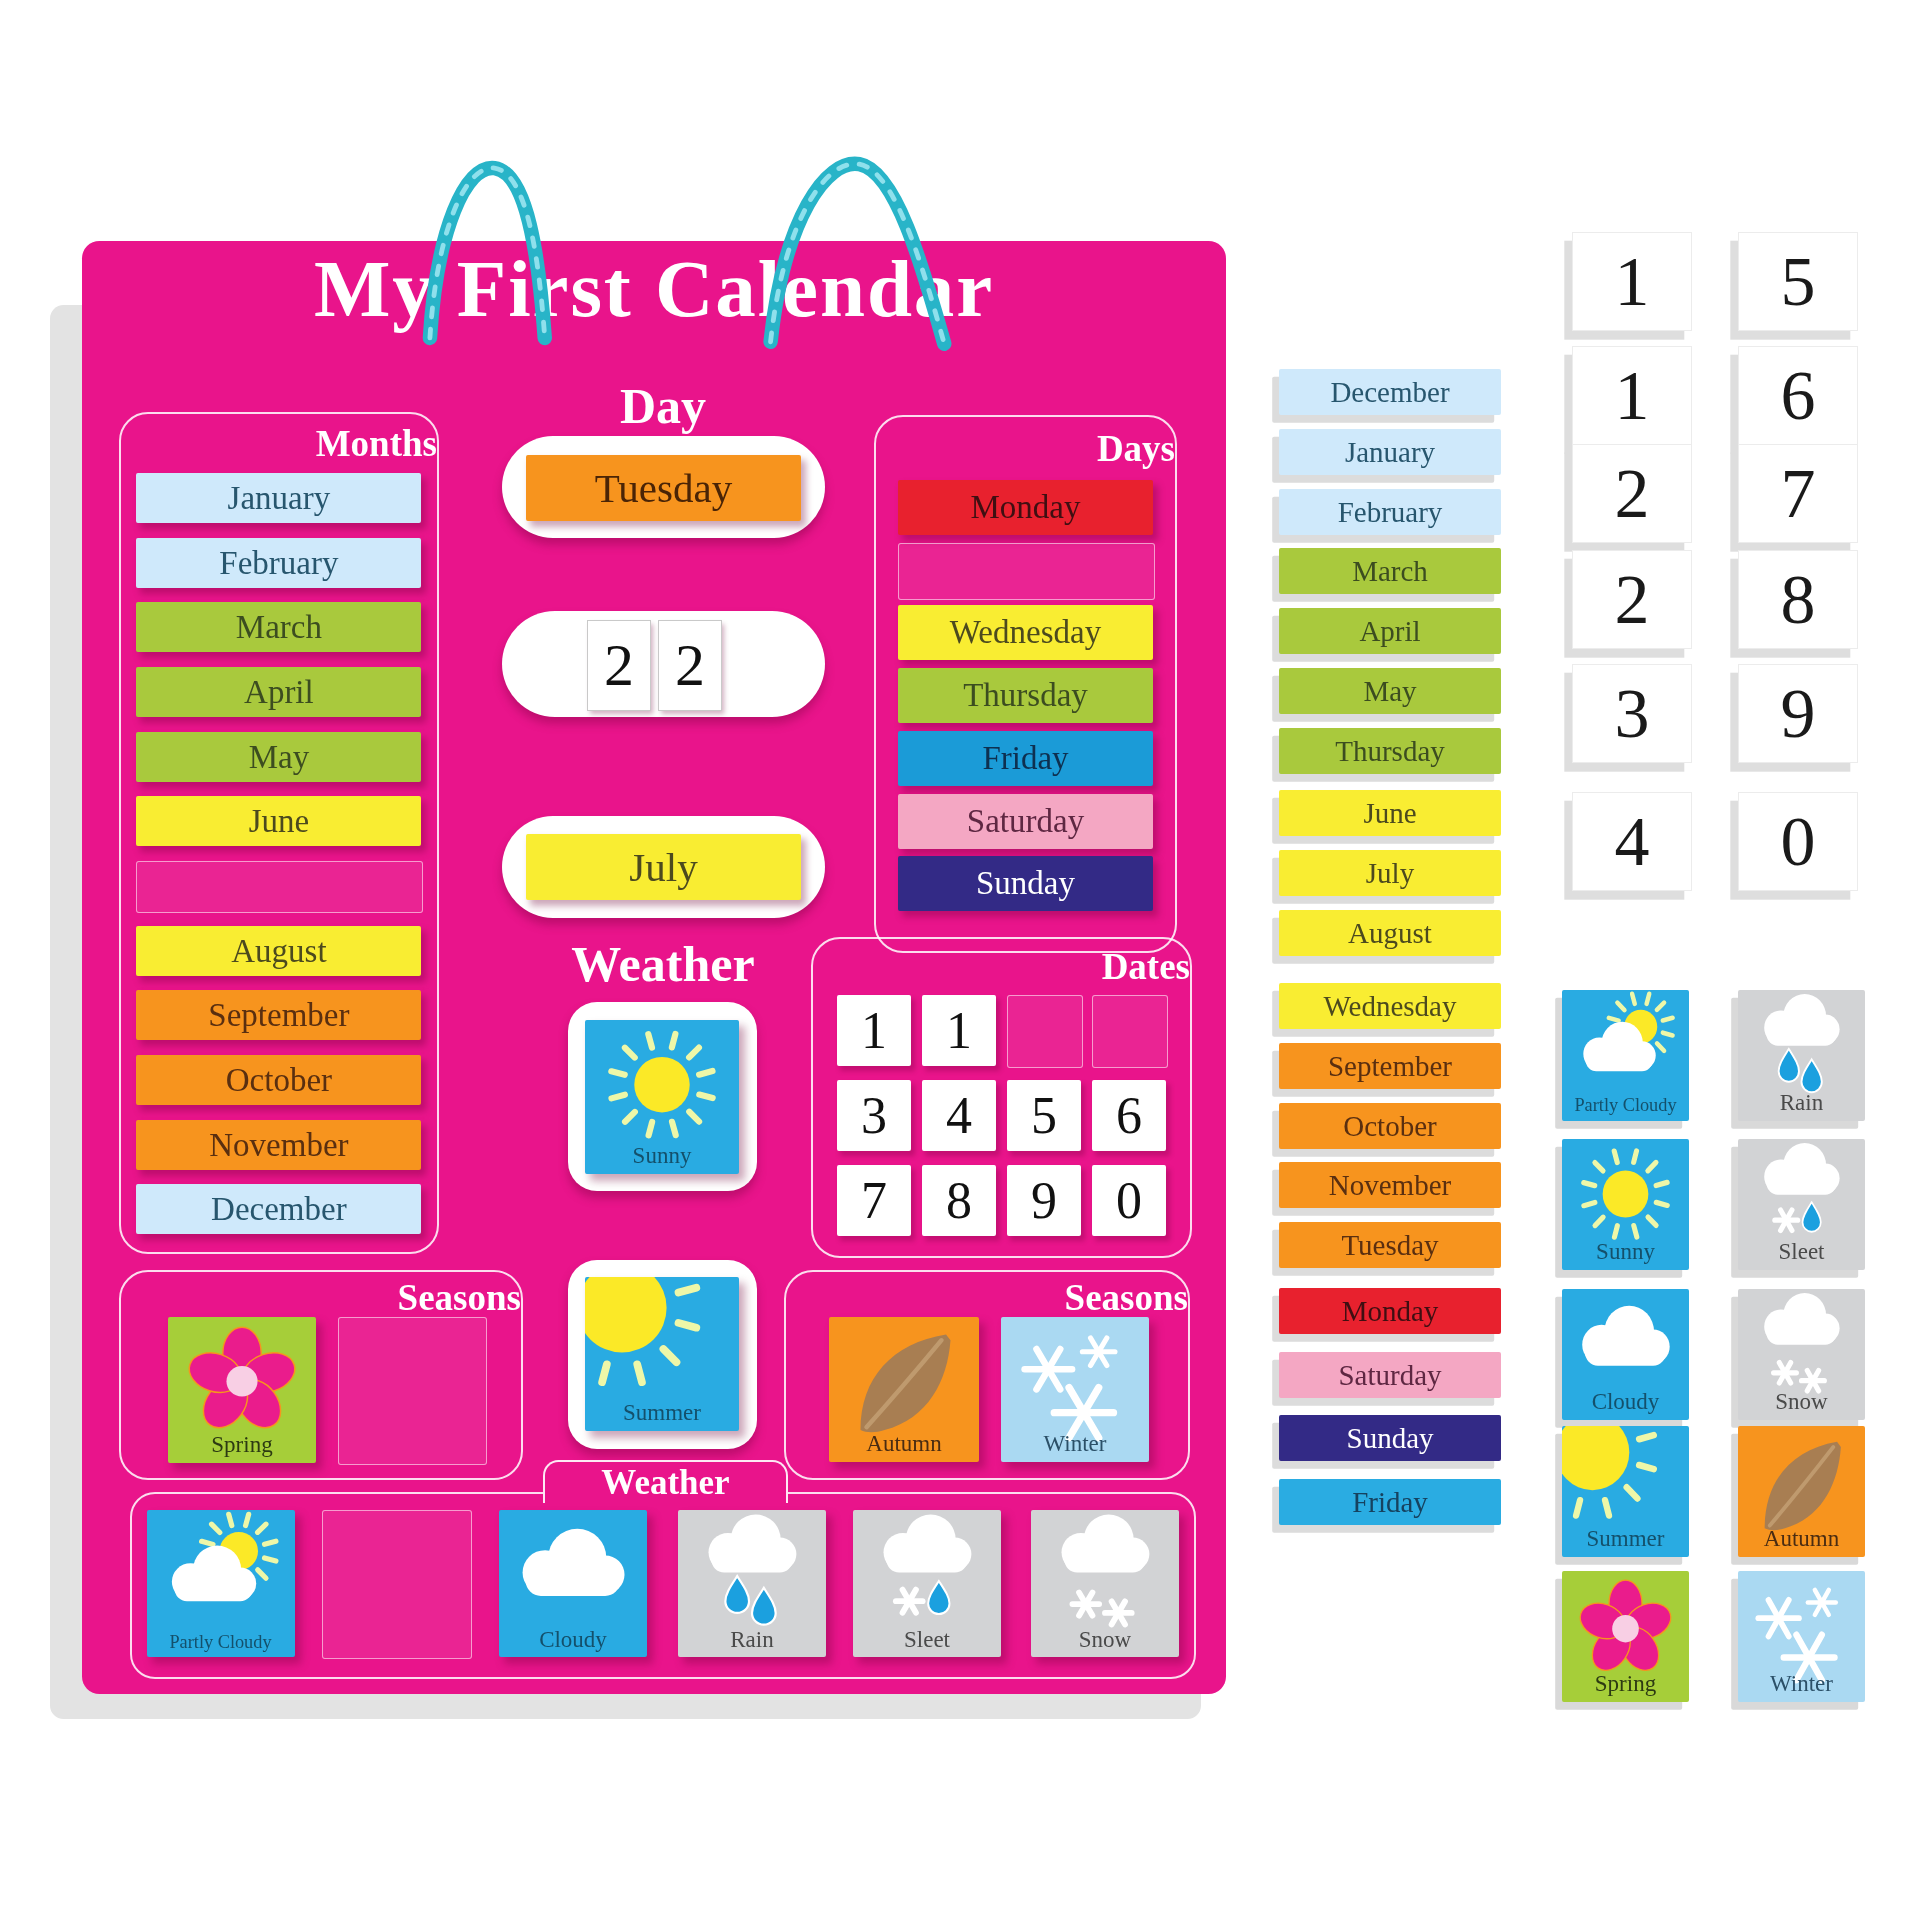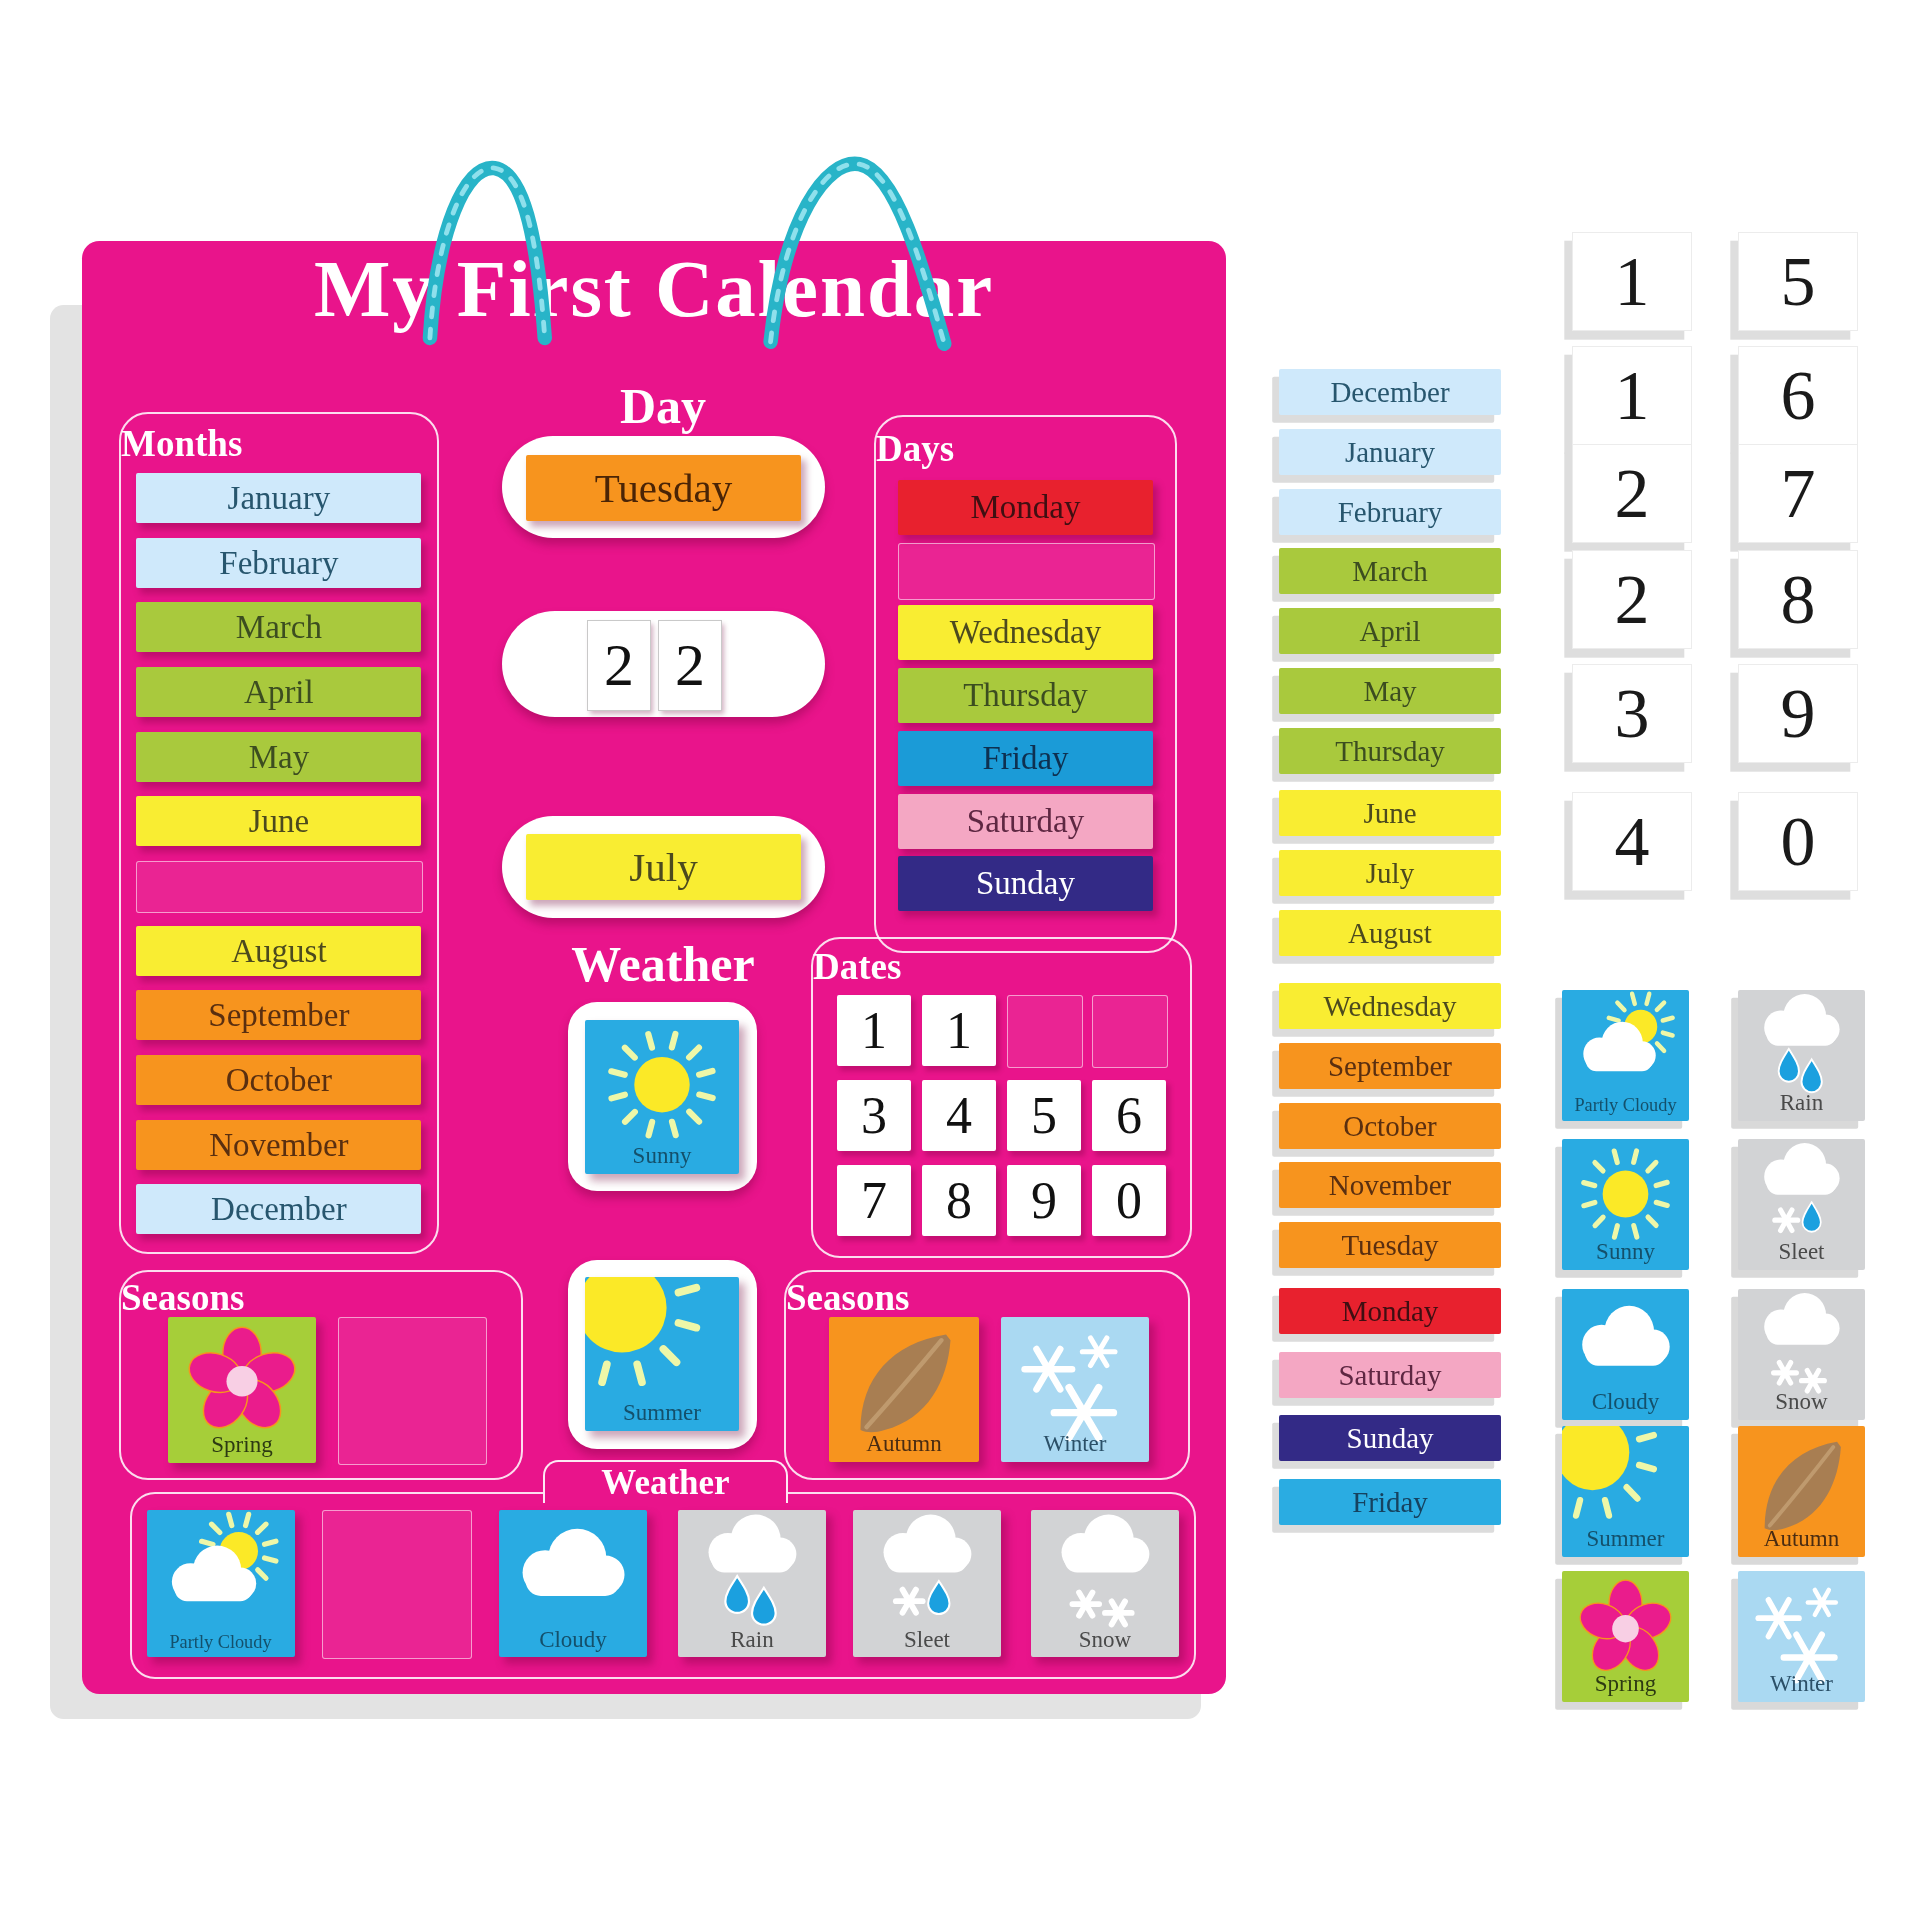--- a/index.html
+++ b/index.html
@@ -3,21 +3,21 @@
 <meta charset="utf-8">
 <style>
   html,body{margin:0;padding:0;background:#fff;}
   .canvas{position:relative;width:1931px;height:1931px;background:#ffffff;overflow:hidden;
           font-family:Liberation Serif, serif;}
   .backing{position:absolute;left:50px;top:305px;width:1151px;height:1414px;background:#e3e3e3;border-radius:13.5px;}
   .board{position:absolute;left:82px;top:241px;width:1144px;height:1453px;background:#e9148b;border-radius:17.4px;}
   .title{position:absolute;left:82px;top:243px;width:1144px;text-align:center;color:#fff;
          font-size:81px;font-weight:800;letter-spacing:1.9px;}
   .panel{position:absolute;border:2.9px solid rgba(255,255,255,.85);border-radius:29px;}
-  .phead{position:absolute;left:0;width:100%;text-align:left;color:#fff;font-weight:bold;font-size:37px;}
+  .phead{position:absolute;left:0;width:100%;text-align:right;color:#fff;font-weight:bold;font-size:37px;}
   .clabel{position:absolute;width:328px;text-align:center;color:#fff;font-weight:600;font-size:50px;}
   .pill{position:absolute;background:#fff;box-shadow:0 6.8px 9.7px rgba(110,0,55,.35);}
   .wtile{position:absolute;text-align:center;border-radius:1.9px;box-shadow:4.8px 5.8px 7.7px rgba(110,0,55,.35);}
   .slot{position:absolute;border:1.9px solid rgba(255,255,255,.55);background:rgba(255,255,255,.07);border-radius:2.9px;}
   .gtile{position:absolute;background:#fff;display:flex;align-items:center;justify-content:center;
          font-size:52px;color:#111;box-shadow:3.9px 4.8px 5.8px rgba(110,0,55,.3);border-radius:1.9px;}
   .dtile{position:absolute;background:#fff;border:1.9px solid #c9c9c9;display:flex;align-items:center;justify-content:center;
          font-size:60px;color:#111;box-shadow:2.9px 3.9px 4.8px rgba(110,0,55,.3);}
   .itile{position:absolute;border-radius:1.9px;overflow:hidden;box-shadow:5.8px 6.8px 8.7px rgba(110,0,55,.35);}
   .itile svg{position:absolute;left:0;top:0;width:100%;height:100%;}

